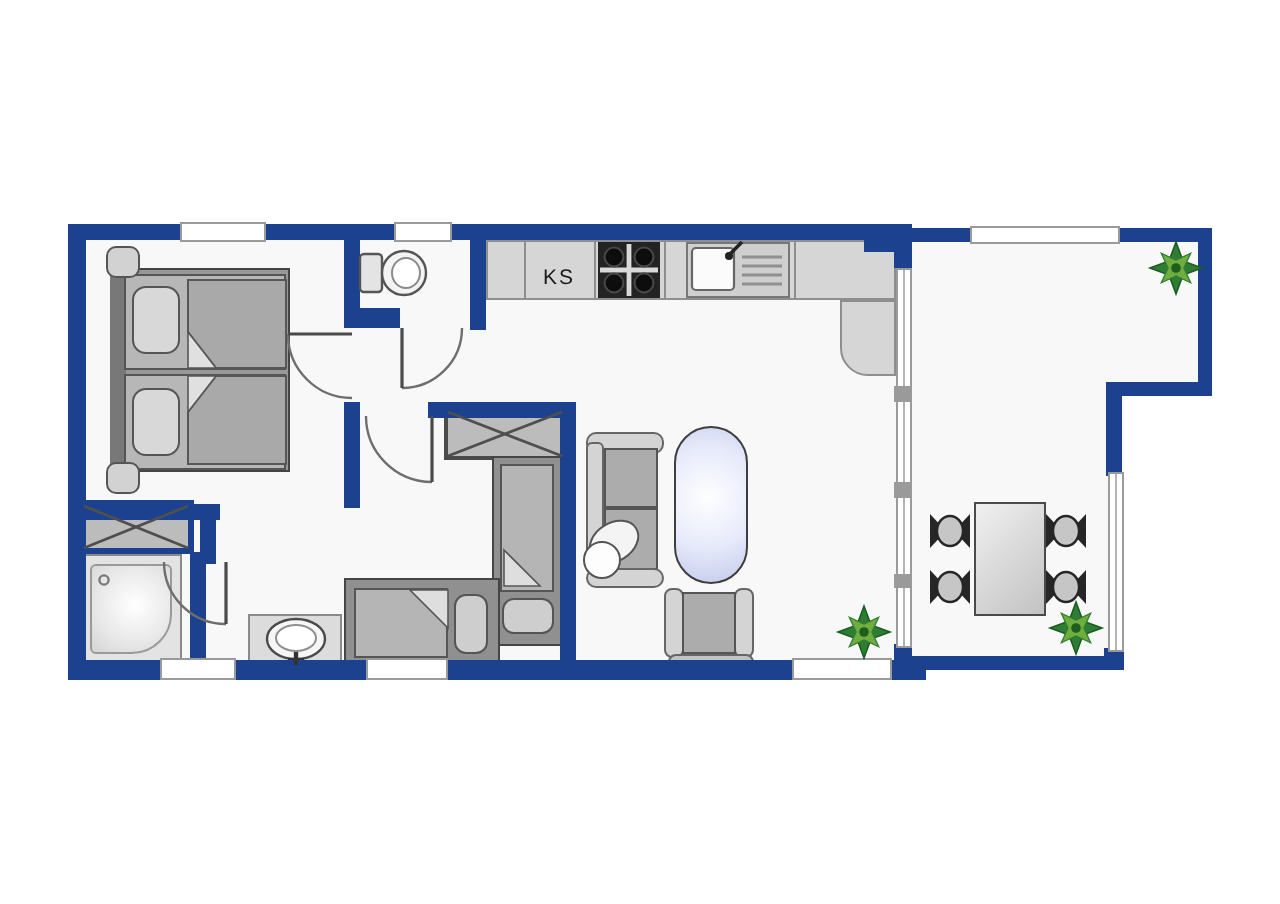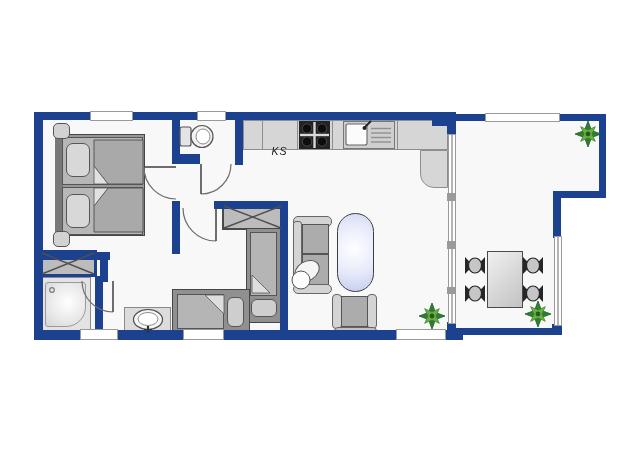--- a/index.html
+++ b/index.html
@@ -37,21 +37,21 @@
 
   <div class="abs floor" style="left:34px;top:112px;width:422px;height:228px;"></div>
   <div class="abs floor" style="left:455px;top:114px;width:151px;height:84px;"></div>
   <div class="abs floor" style="left:455px;top:191px;width:107px;height:144px;"></div>
 
   <div class="abs counter" style="left:243px;top:120px;width:205px;height:30px;"></div>
   <div class="abs cline" style="left:262px;top:121px;width:1px;height:28px;"></div>
   <div class="abs cline" style="left:297px;top:121px;width:1px;height:28px;"></div>
   <div class="abs cline" style="left:332px;top:121px;width:1px;height:28px;"></div>
   <div class="abs cline" style="left:397px;top:121px;width:1px;height:28px;"></div>
-  <div class="abs ks" style="left:262px;top:136px;width:35px;height:30px;font-style:italic;">KS</div>
+  <div class="abs ks" style="left:262px;top:124px;width:35px;height:30px;">KS</div>
   <div class="abs stove" style="left:299px;top:121px;width:31px;height:28px;"></div>
   <div class="abs" style="left:343px;top:121px;width:52px;height:28px;background:#cfcfcf;border:1px solid #777;"></div>
   <div class="abs counter" style="left:420px;top:150px;width:28px;height:38px;border-radius:0 0 0 14px;"></div>
 
   <div class="abs furn-dark" style="left:55px;top:134px;width:90px;height:102px;background:#989898;"></div>
   <div class="abs" style="left:55px;top:134px;width:8px;height:102px;background:#787878;"></div>
   <div class="abs furn-mid" style="left:62px;top:137px;width:81px;height:48px;background:#b7b7b7;"></div>
   <div class="abs furn-mid" style="left:62px;top:187px;width:81px;height:48px;background:#b7b7b7;"></div>
   <div class="abs pillow" style="left:66px;top:143px;width:24px;height:34px;"></div>
   <div class="abs pillow" style="left:66px;top:194px;width:24px;height:34px;"></div>

